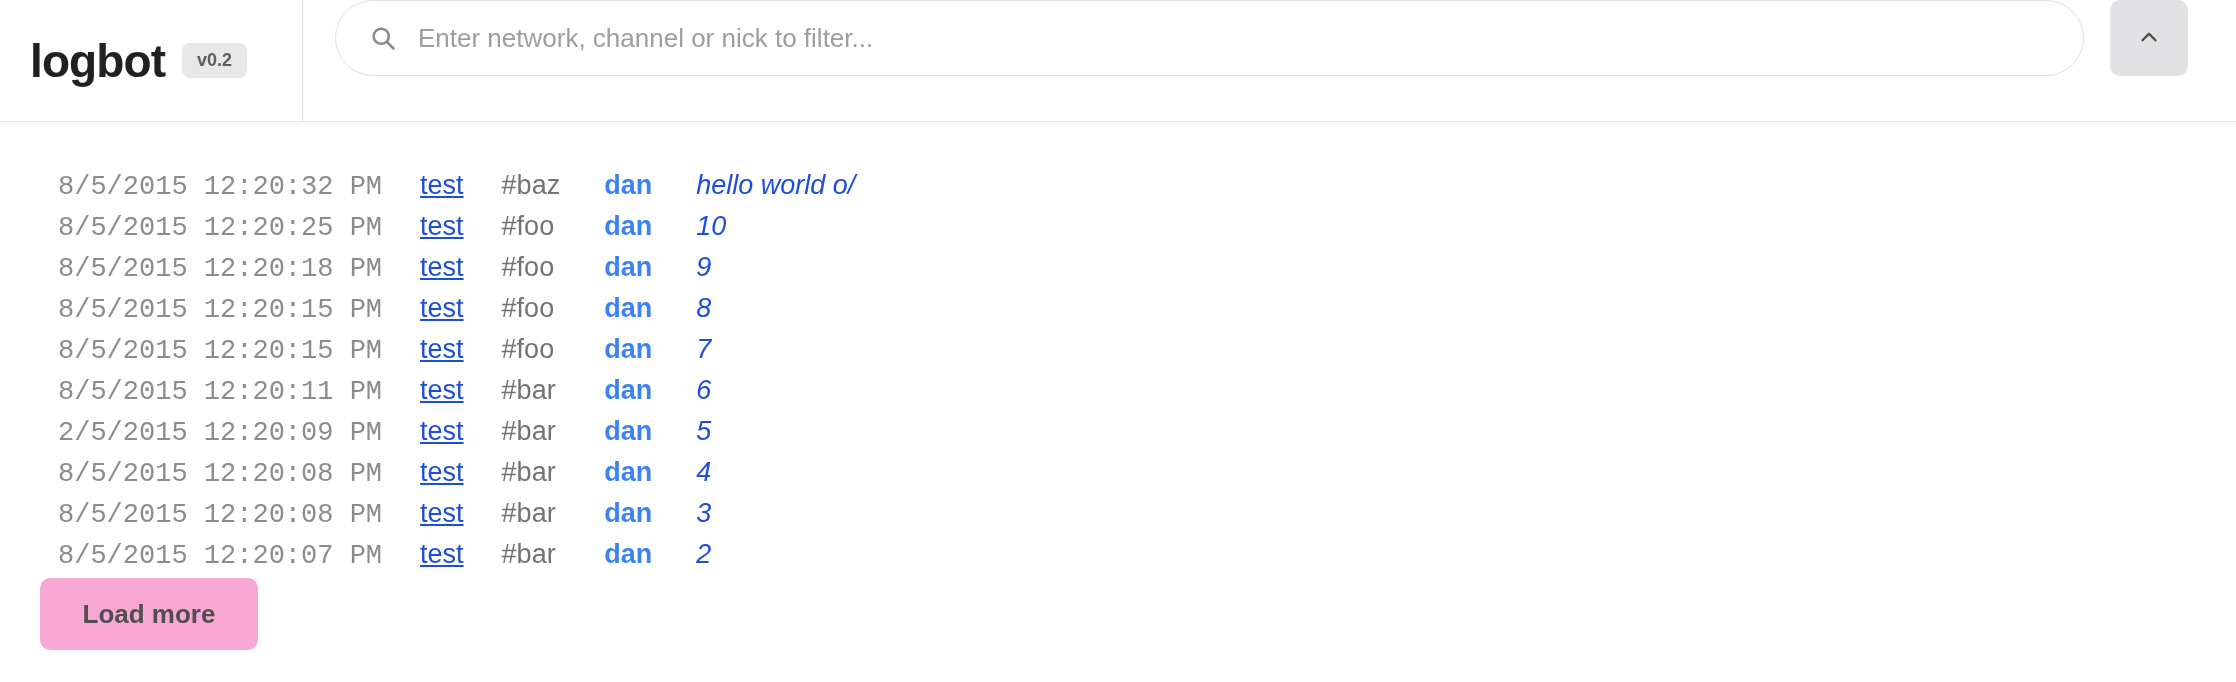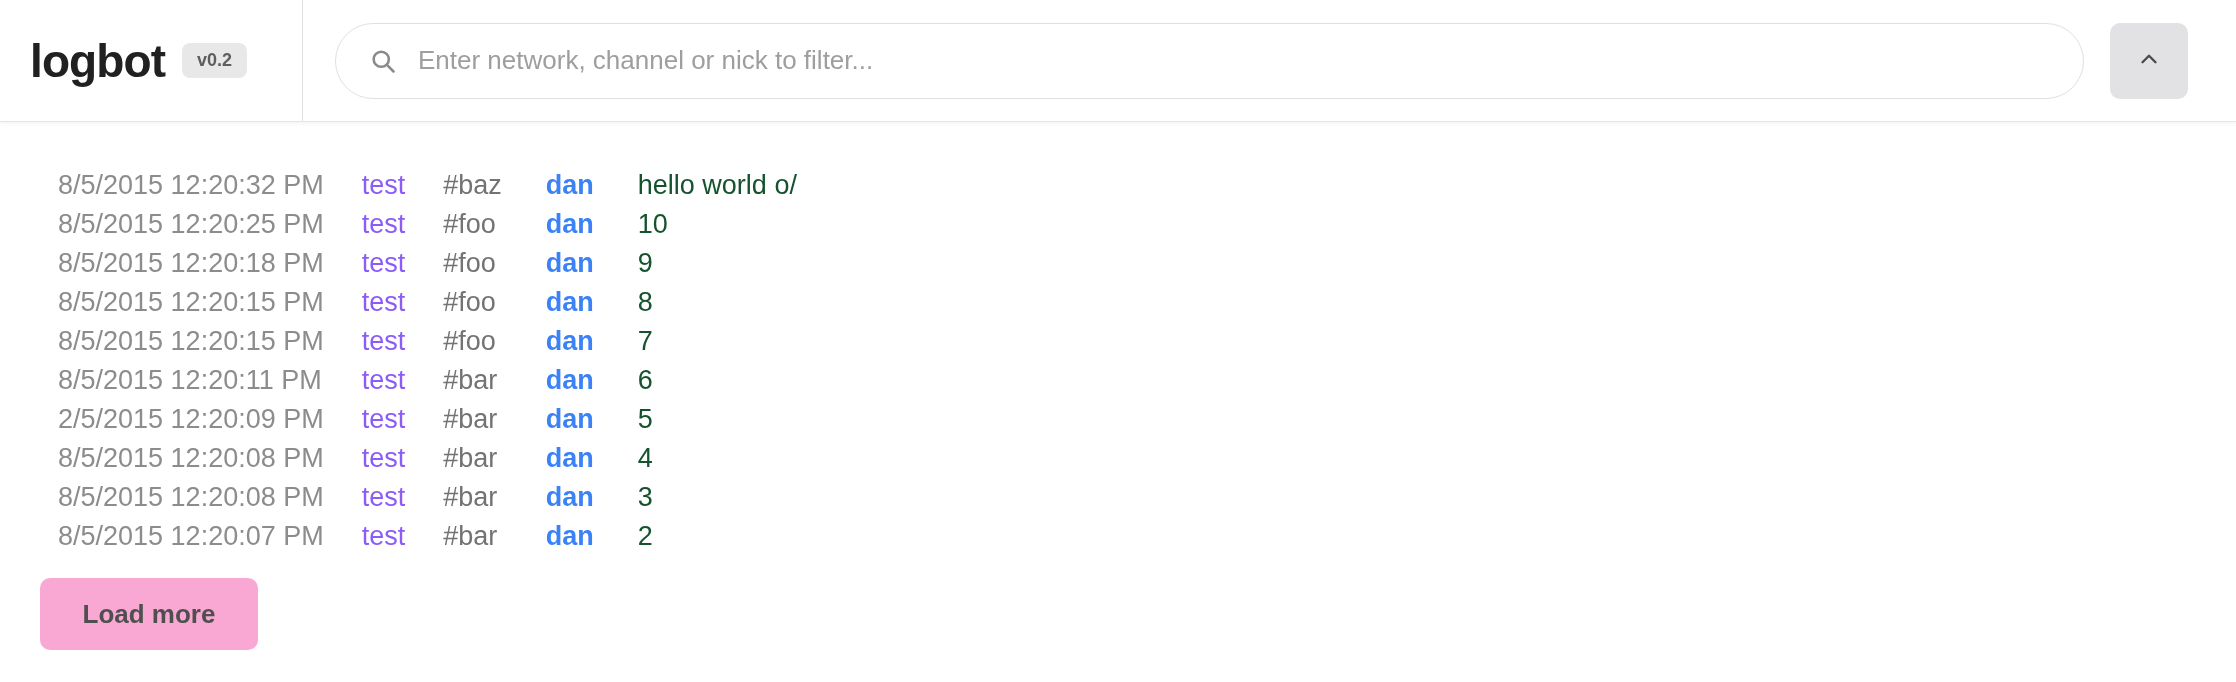--- a/index.html
+++ b/index.html
@@ -61,21 +61,21 @@
     font-size: 18px;
     font-weight: bold;
     border-radius: 8px;
     padding: 8px 15px 9px 15px;
     line-height: 1;
   }
 
   .header-right {
     flex: 1 1 auto;
     display: flex;
-    align-items: center;
+    align-items: flex-start;
     padding: 0 48px 0 32px;
     gap: 26px;
   }
 
   .search-wrap {
     flex: 1 1 auto;
     position: relative;
     height: 76px;
   }
 
@@ -143,36 +143,39 @@
   .log-table td {
     padding: 6px 0 6px 0;
     vertical-align: baseline;
     white-space: nowrap;
   }
 
   .col-time {
     padding-left: 58px !important;
     padding-right: 38px !important;
     color: #8c8c8c;
+    font-family: Liberation Mono, monospace;
   }
   .col-network {
     padding-right: 38px !important;
-    color: #8b5cf6;
+    color: #1d4ed8;
+    text-decoration: underline;
   }
   .col-channel {
     padding-right: 44px !important;
     color: #737373;
   }
   .col-nick {
     padding-right: 44px !important;
     color: #3b82f6;
     font-weight: bold;
   }
   .col-message {
-    color: #14532d;
+    color: #1d4ed8;
+    font-style: italic;
   }
 
   
   .load-more {
     position: absolute;
     left: 40px;
     top: 578px;
     width: 218px;
     height: 72px;
     background: #f9a8d4;

